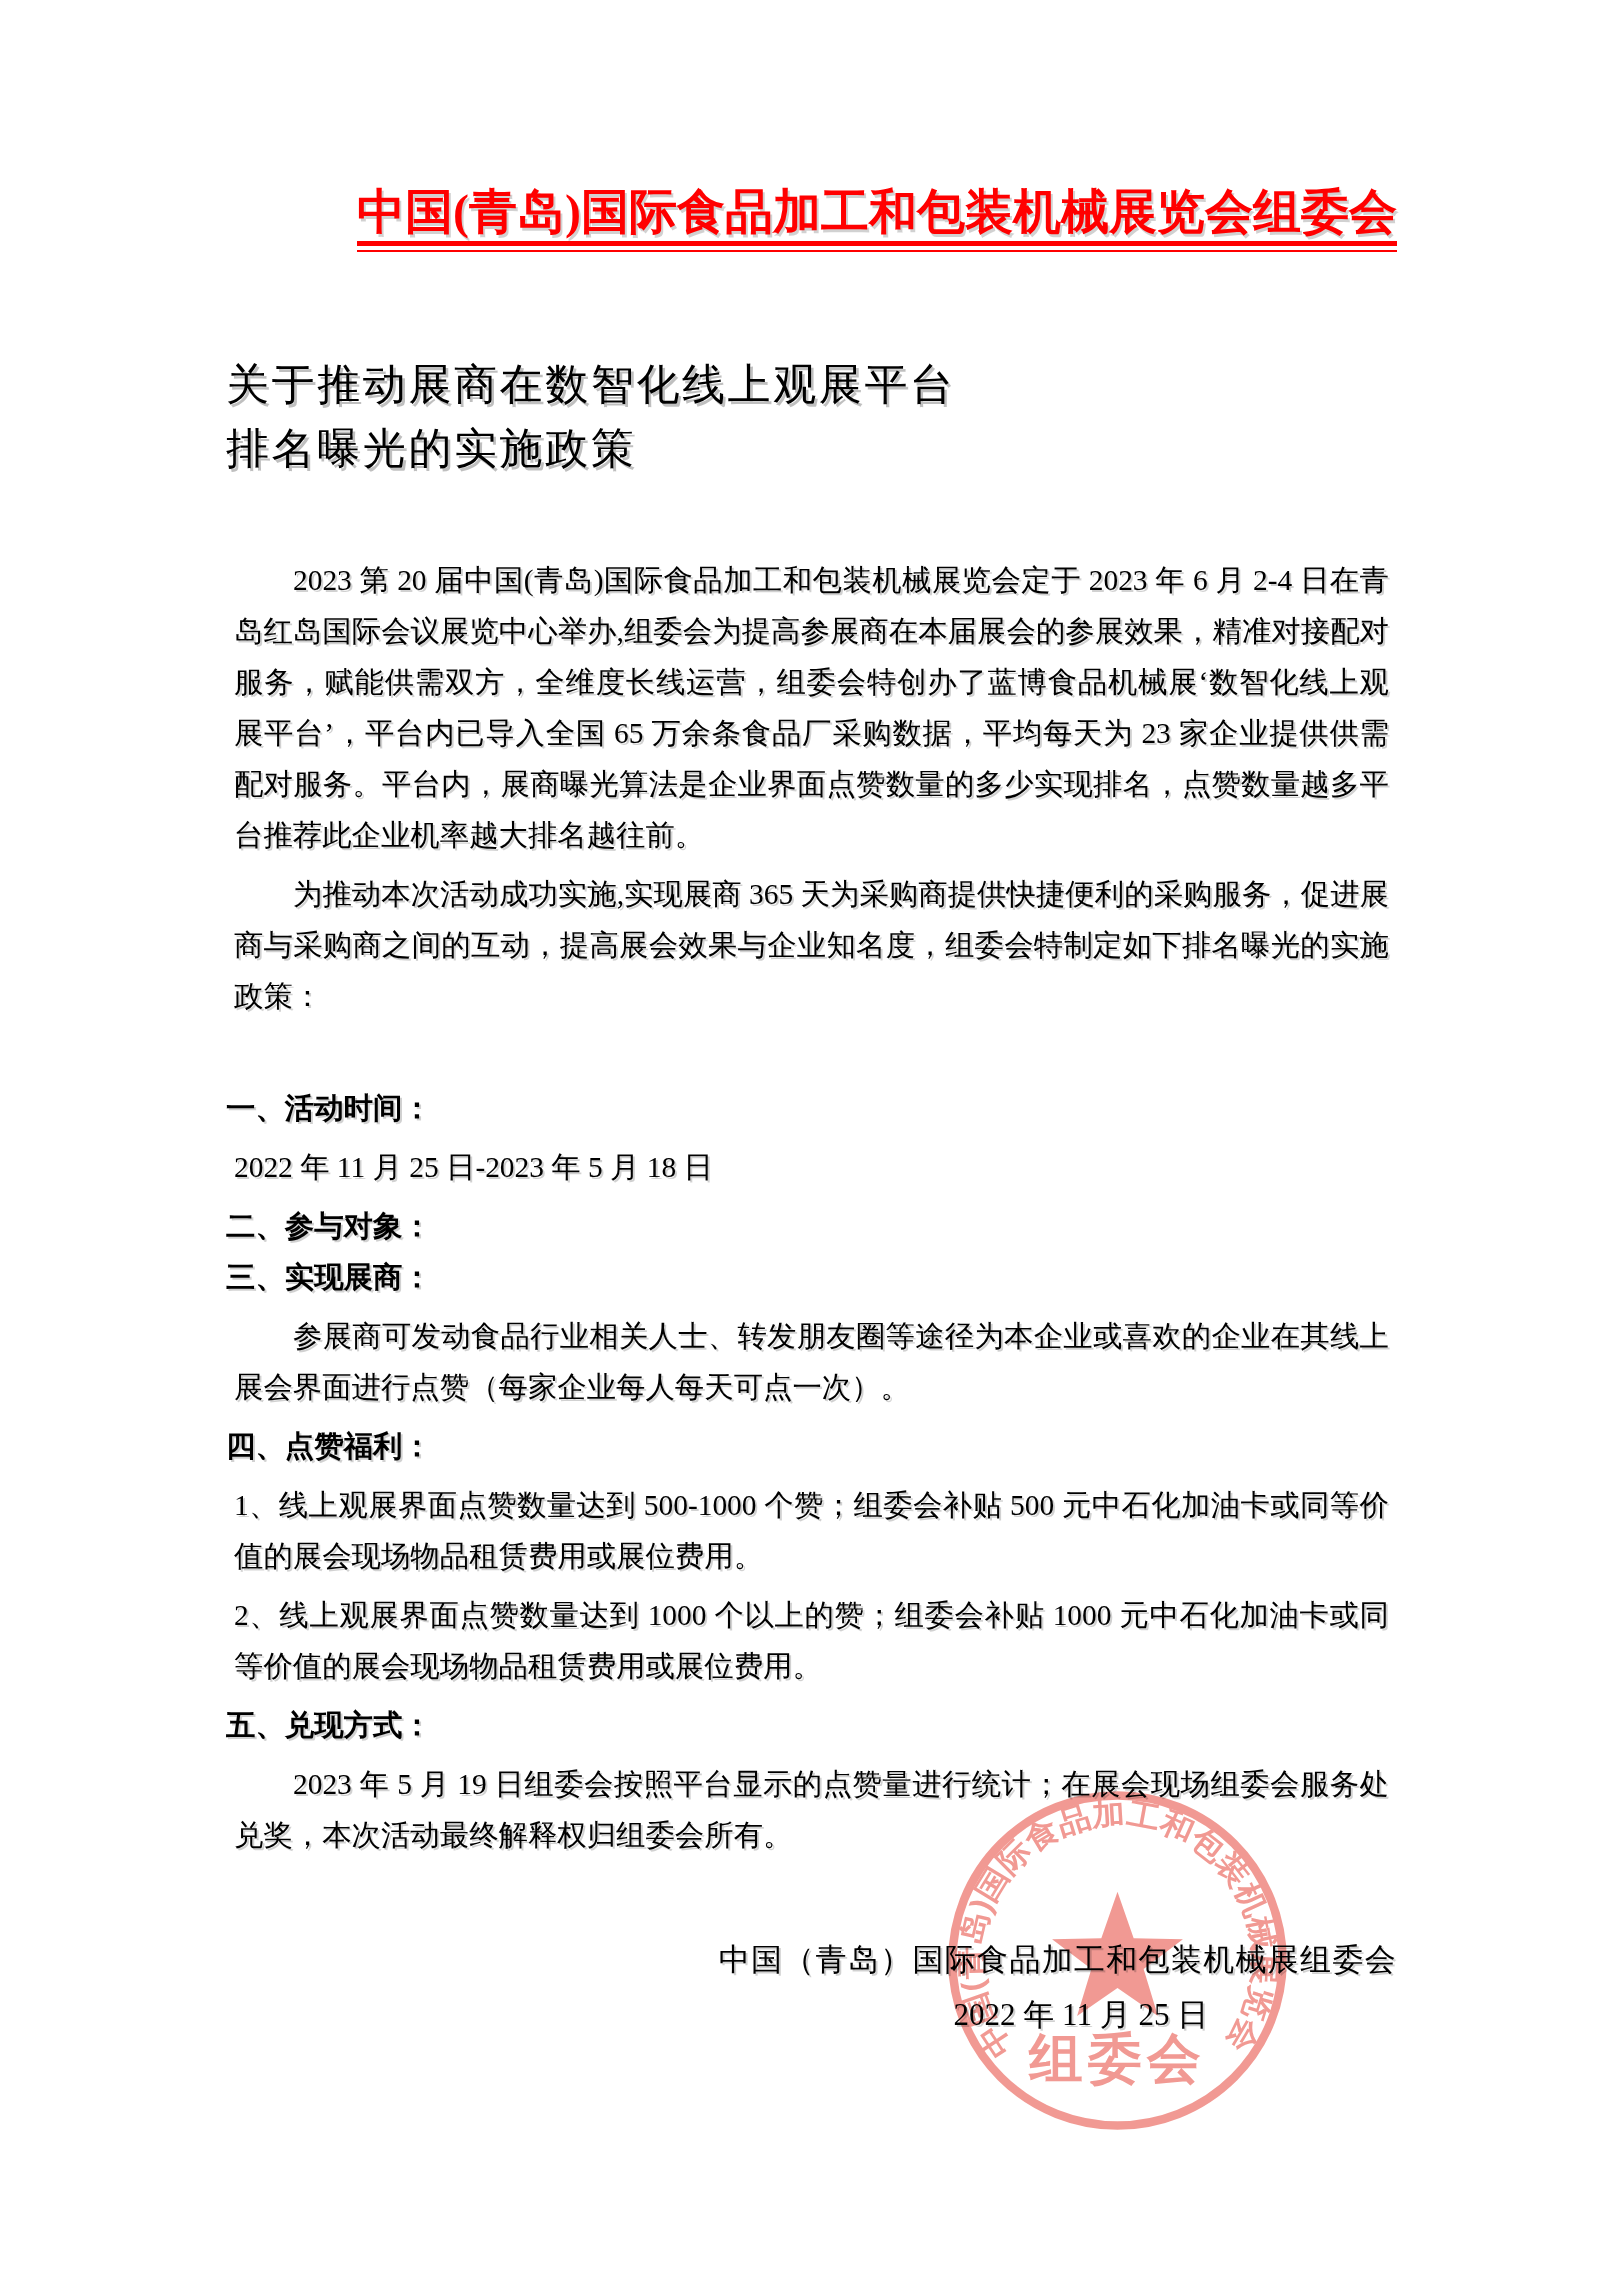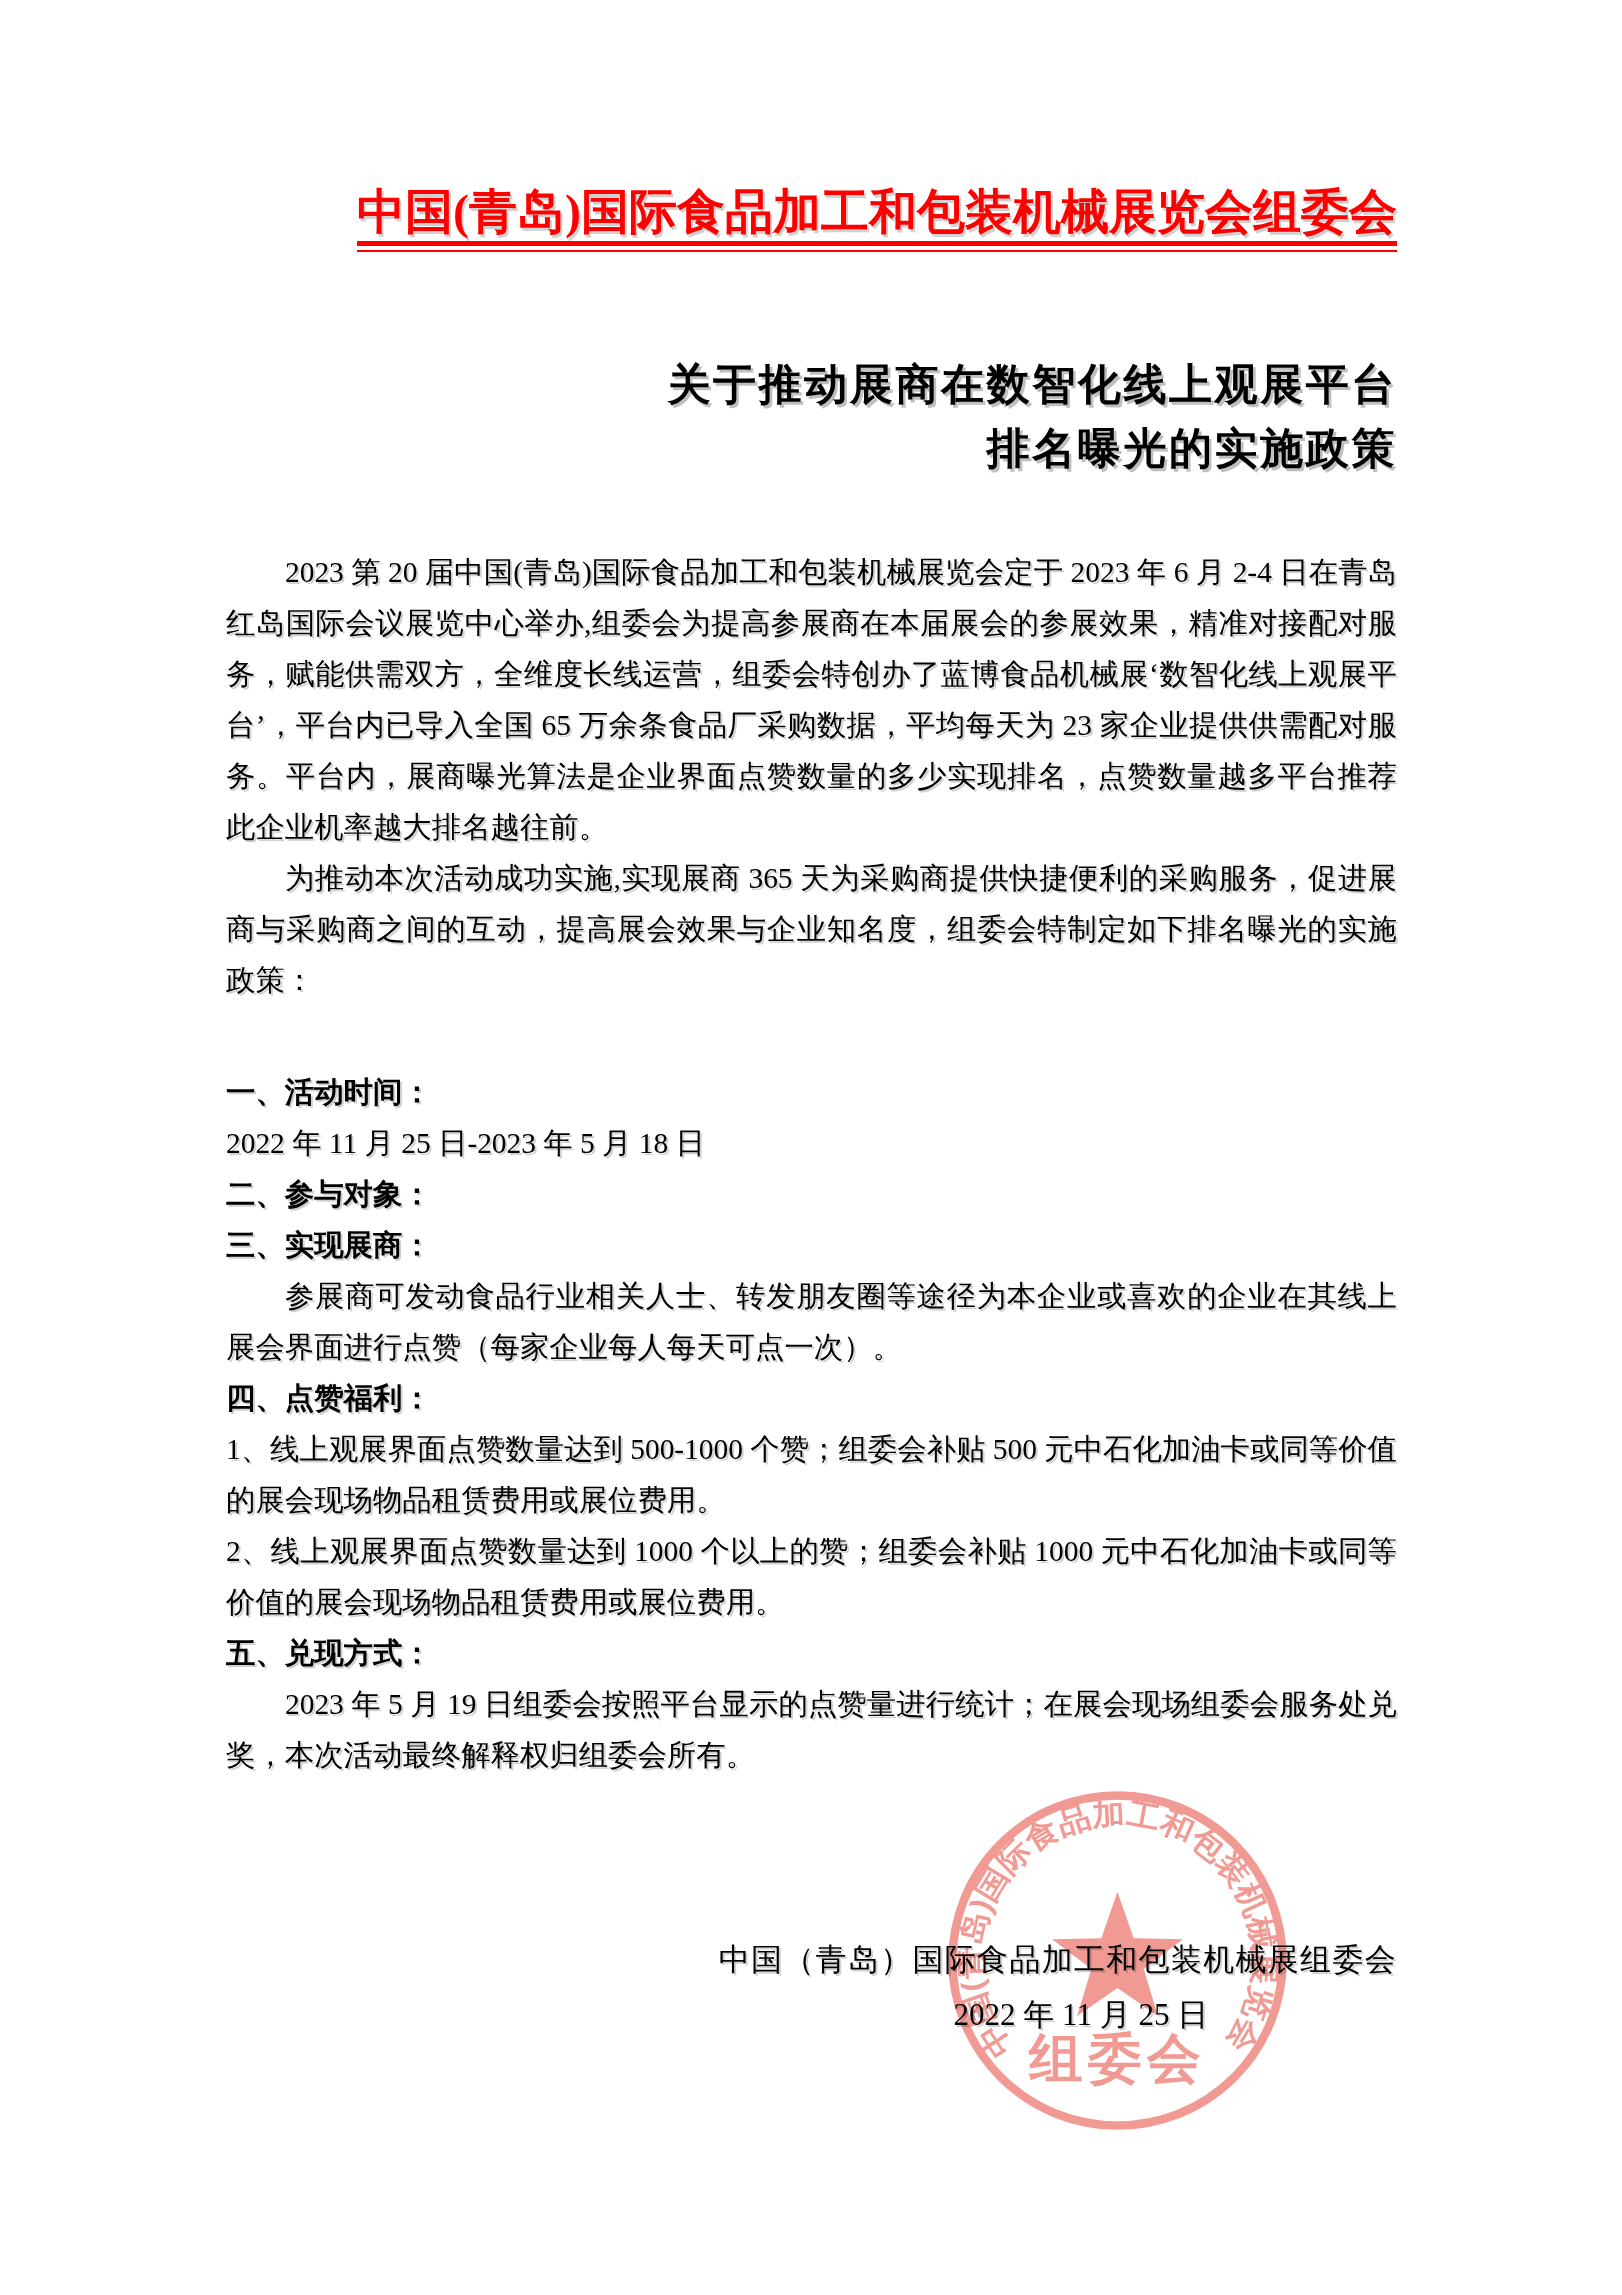--- a/index.html
+++ b/index.html
@@ -22,33 +22,33 @@
     color:var(--title-red,#ff0000);
     text-shadow:2px 2.6px 0 rgba(0,0,0,0.18);
     white-space:nowrap;
   }
   .lh-outer { display:inline-block; border-bottom:2.6px solid var(--title-red,#f00); padding-bottom:3.3px; }
   .lh-inner { display:inline-block; border-bottom:5.9px solid var(--title-red,#f00); padding-bottom:2.6px; }
 
   
   .doc-title {
     position:absolute; top:353px; left:226px; width:1171px;
-    text-align:right; font-weight:700; font-size:43px; line-height:64px;
+    text-align:left; font-weight:400; font-size:43px; line-height:64px;
     letter-spacing:2.6px; color:#000;
     text-shadow:2.6px 3.3px 0 rgba(0,0,0,0.25);
   }
 
   
   .body-text {
     position:absolute; top:547px; left:226px; width:1171px;
     font-size:29.4px; line-height:51px;
     text-align:justify;
     text-shadow:2px 2px 0 rgba(0,0,0,0.18);
   }
-  .body-text p { margin:0; }
+  .body-text p { margin:8px; }
   .indent { text-indent:59px; }
   .hd {
     font-weight:700;
     font-family:Liberation Serif, serif;
     text-align:left;
   }
   .gap { margin-top:61px; }
 
   
   .signature {

